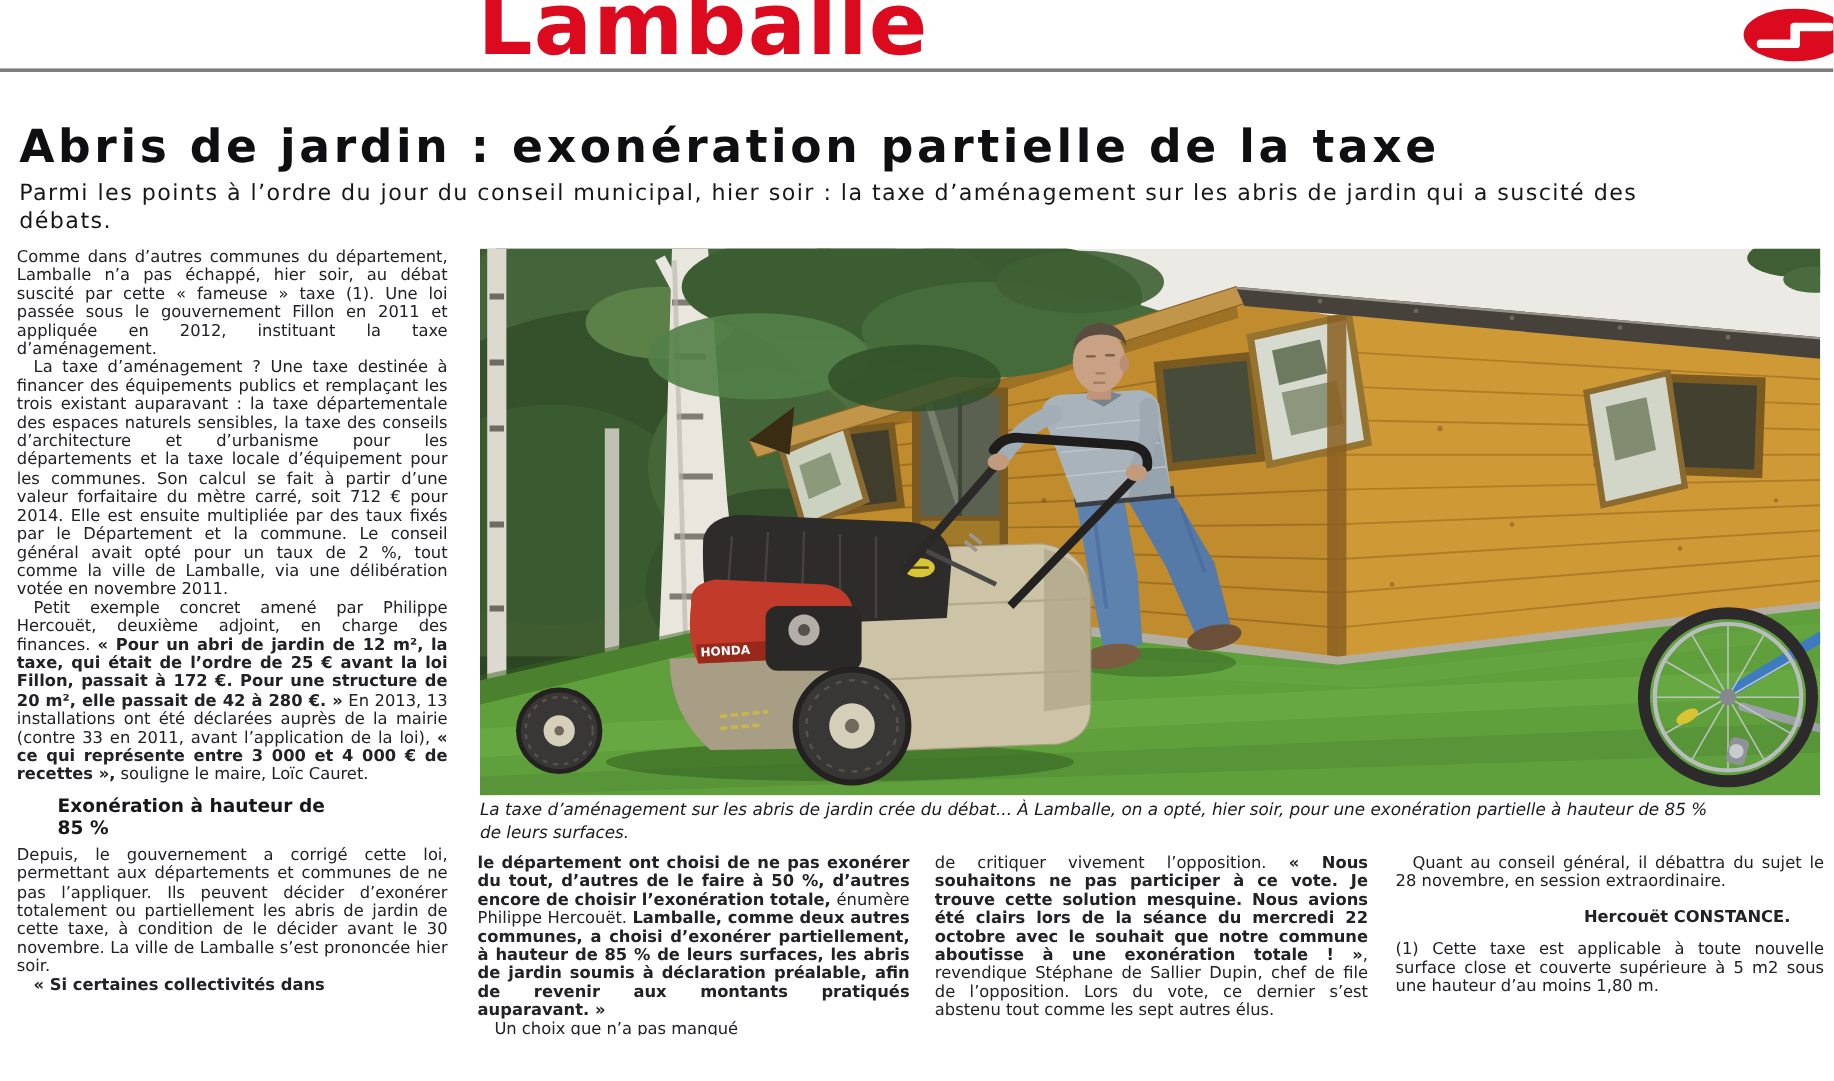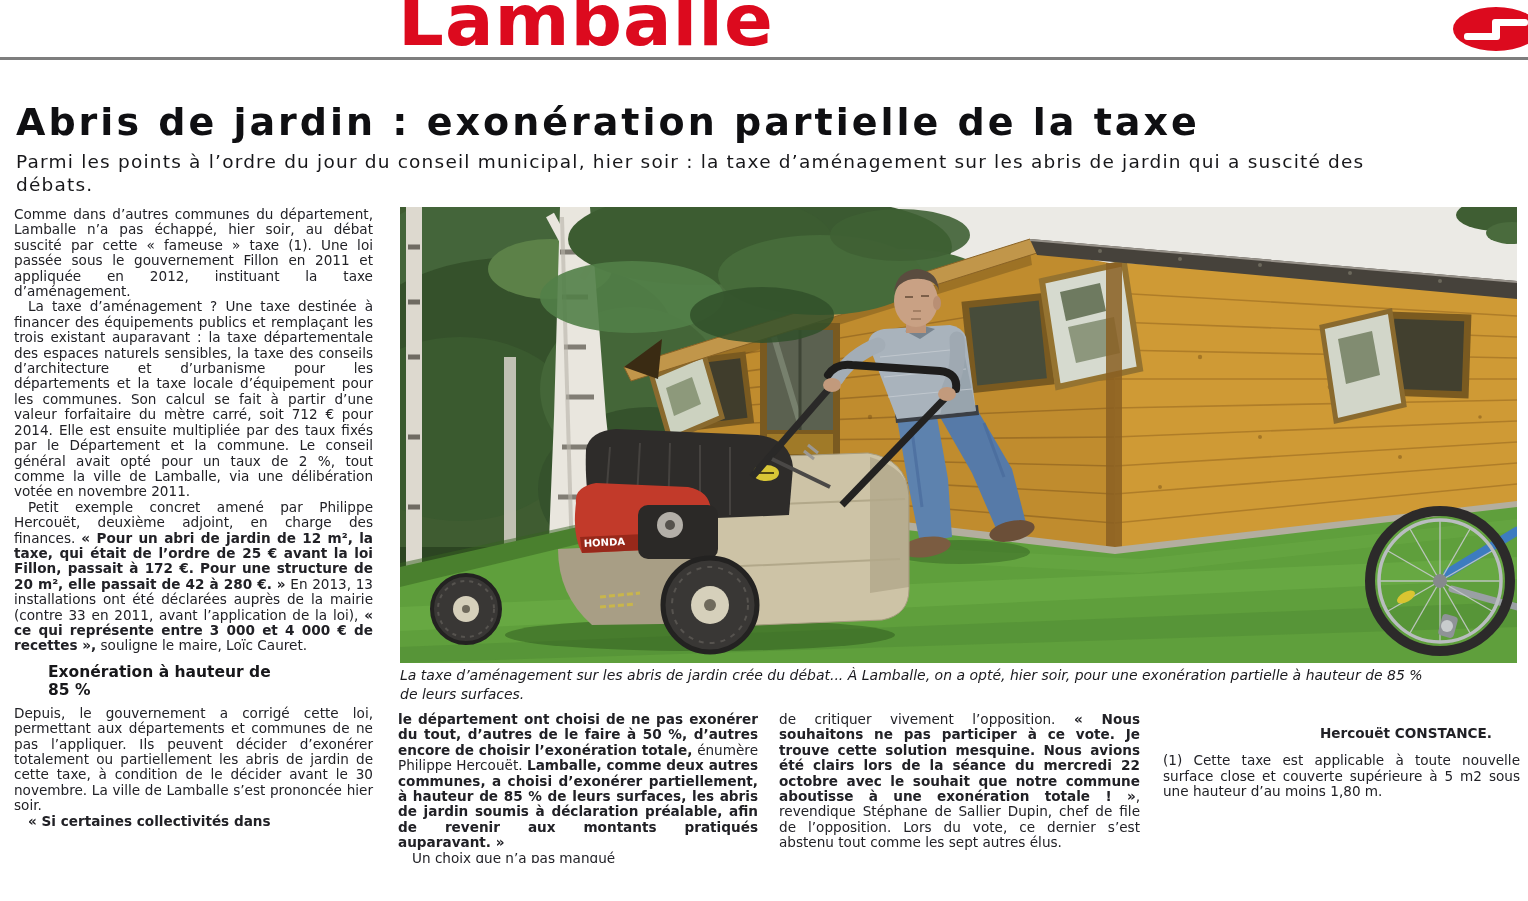--- a/index.html
+++ b/index.html
@@ -299,17 +299,18 @@
   <section class="col col2">
     <p><span class="q">le département ont choisi de ne pas exonérer du tout, d’autres de le faire à 50 %, d’autres encore de choisir l’exonération totale, </span><span>énumère Philippe Hercouët. </span><span class="q">Lamballe, comme deux autres communes, a choisi d’exonérer partiellement, à hauteur de 85 % de leurs surfaces, les abris de jardin soumis à déclaration préalable, afin de revenir aux montants pratiqués auparavant. »</span></p>
     <p class="ind"><span>Un choix que n’a pas manqué</span></p>
   </section>
 
   <section class="col col3">
     <p><span>de critiquer vivement l’opposition. </span><span class="q">« Nous souhaitons ne pas participer à ce vote. Je trouve cette solution mesquine. Nous avions été clairs lors de la séance du mercredi 22 octobre avec le souhait que notre commune aboutisse à une exonération totale ! »</span><span>, revendique Stéphane de Sallier Dupin, chef de file de l’opposition. Lors du vote, ce dernier s’est abstenu tout comme les sept autres élus.</span></p>
   </section>
 
   <section class="col col4">
+    <p class="ind"><span>Quant au conseil général, il débattra du sujet le 28 novembre, en session extraordinaire.</span></p>
     <p class="byline">Hercouët CONSTANCE.</p>
     <p class="footnote">(1) Cette taxe est applicable à toute nouvelle surface close et couverte supérieure à 5 m2 sous une hauteur d’au moins 1,80 m.</p>
   </section>
 
 </div>
 
 </body></html>

